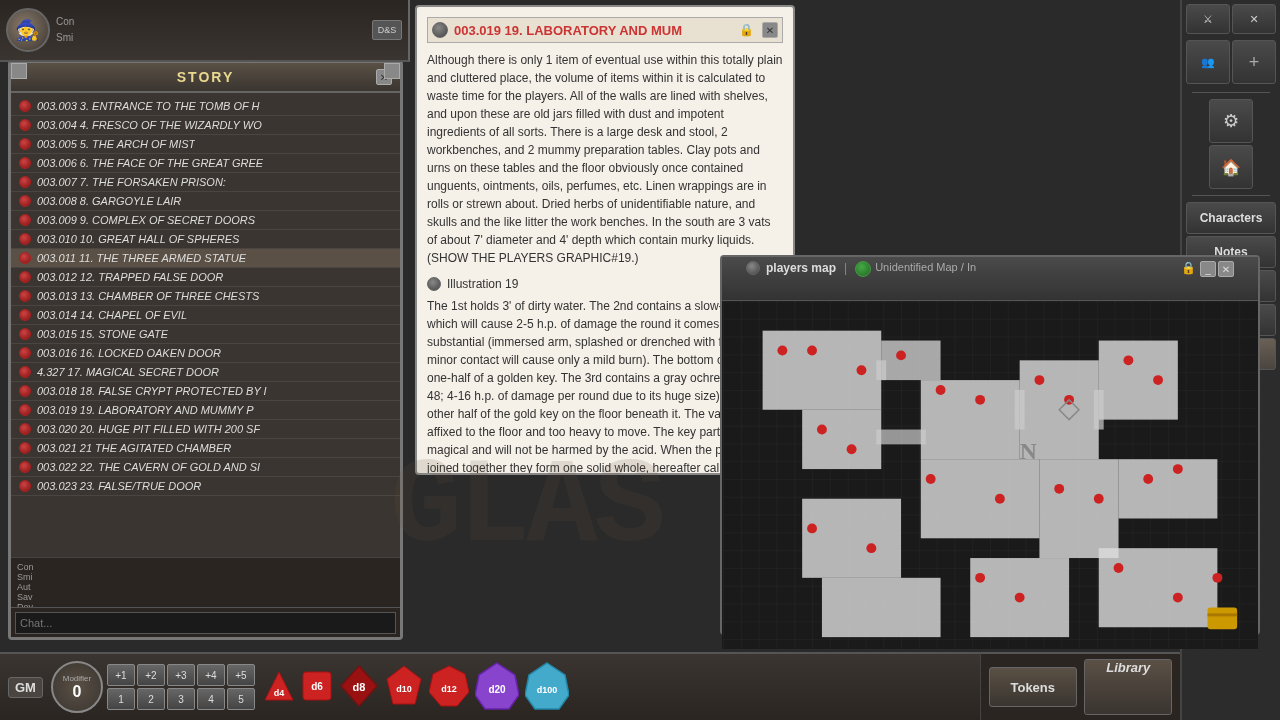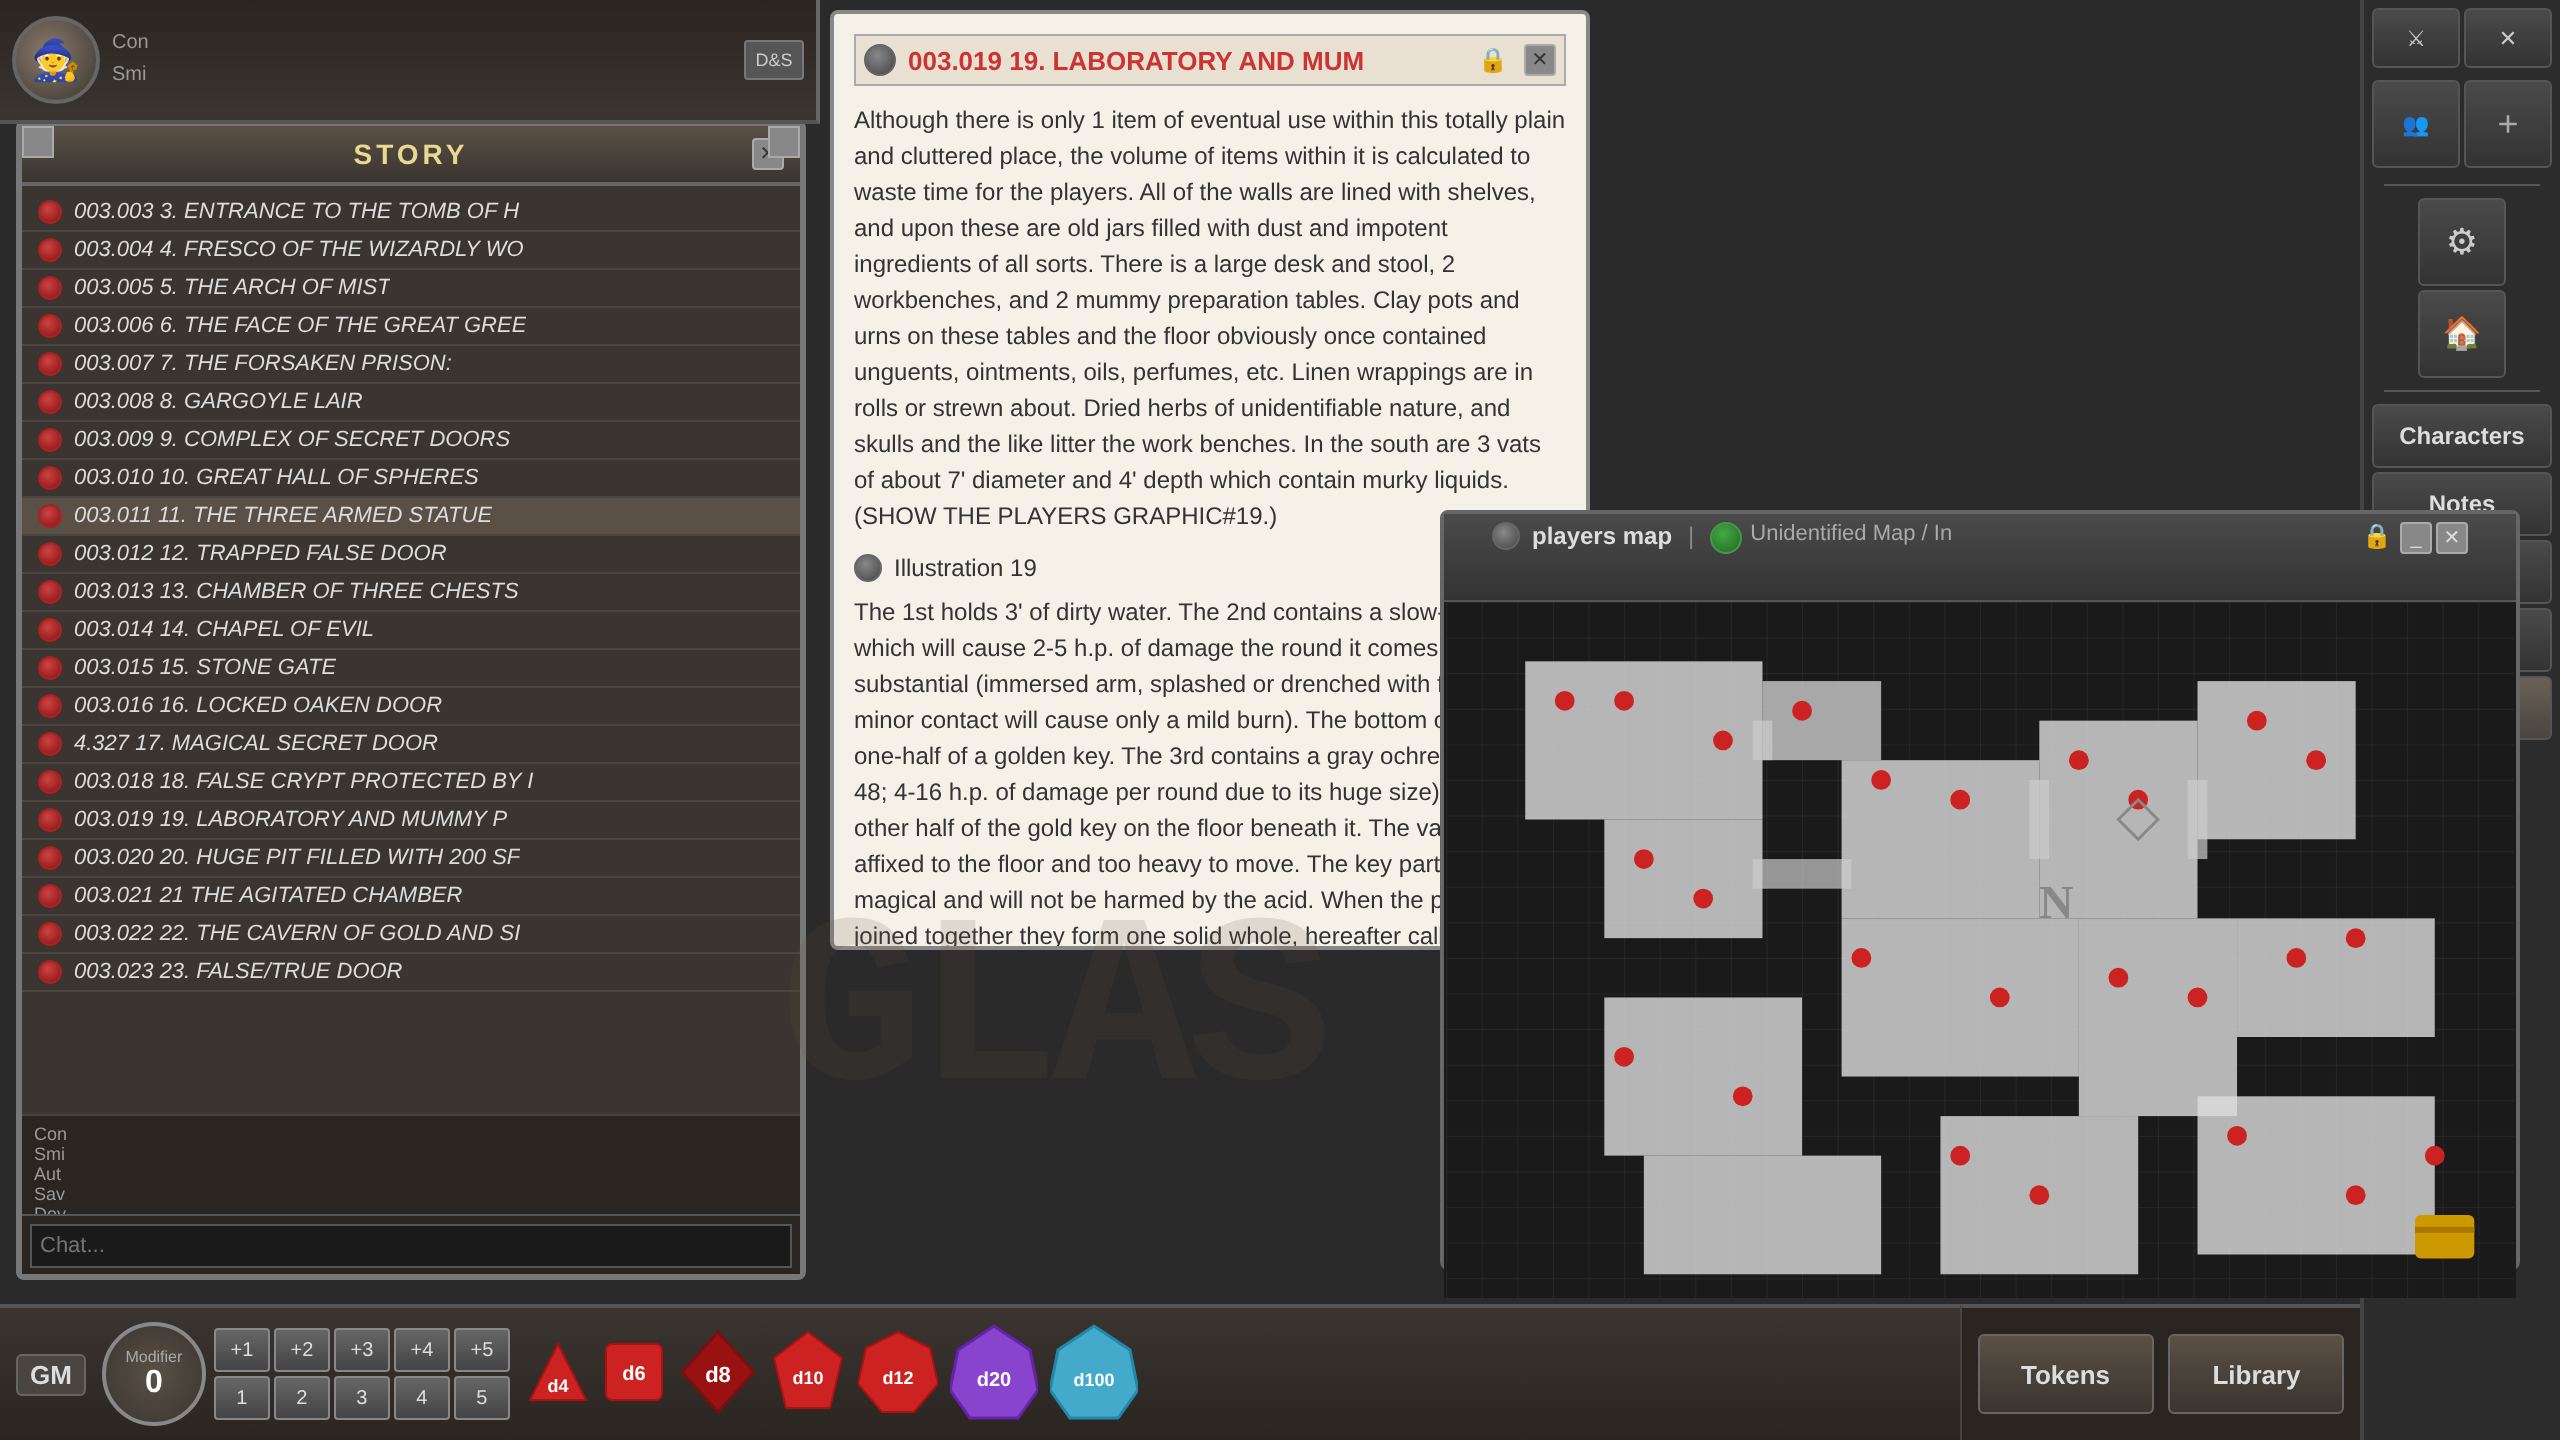--- a/index.html
+++ b/index.html
@@ -625,16 +625,16 @@
         </svg>
       </div>
     </div>
   </div>
 </div>
 
 <div style="position:absolute;bottom:0;right:100px;width:200px;height:68px;background:#2a2520;border-top:2px solid #555;border-left:1px solid #444;display:flex;align-items:center;justify-content:space-around;padding:4px;">
   <div style="width:88px;height:40px;background:linear-gradient(180deg,#5a5045,#3a3530);border:1px solid #666;border-radius:3px;cursor:pointer;color:#ddd;font-size:13px;font-weight:bold;display:flex;align-items:center;justify-content:center;">
     <span>Tokens</span>
   </div>
-  <div style="width:88px;height:40px;background:linear-gradient(180deg,#5a5045,#3a3530);border:1px solid #666;border-radius:3px;cursor:pointer;color:#ddd;font-size:13px;font-weight:bold;display:flex;align-items:center;justify-content:center;">
+  <div style="width:88px;height:56px;background:linear-gradient(180deg,#5a5045,#3a3530);border:1px solid #666;border-radius:3px;cursor:pointer;color:#ddd;font-size:13px;font-weight:bold;display:flex;justify-content:center;font-style:italic;">
     <span>Library</span>
   </div>
 </div>
 
 </body></html>

